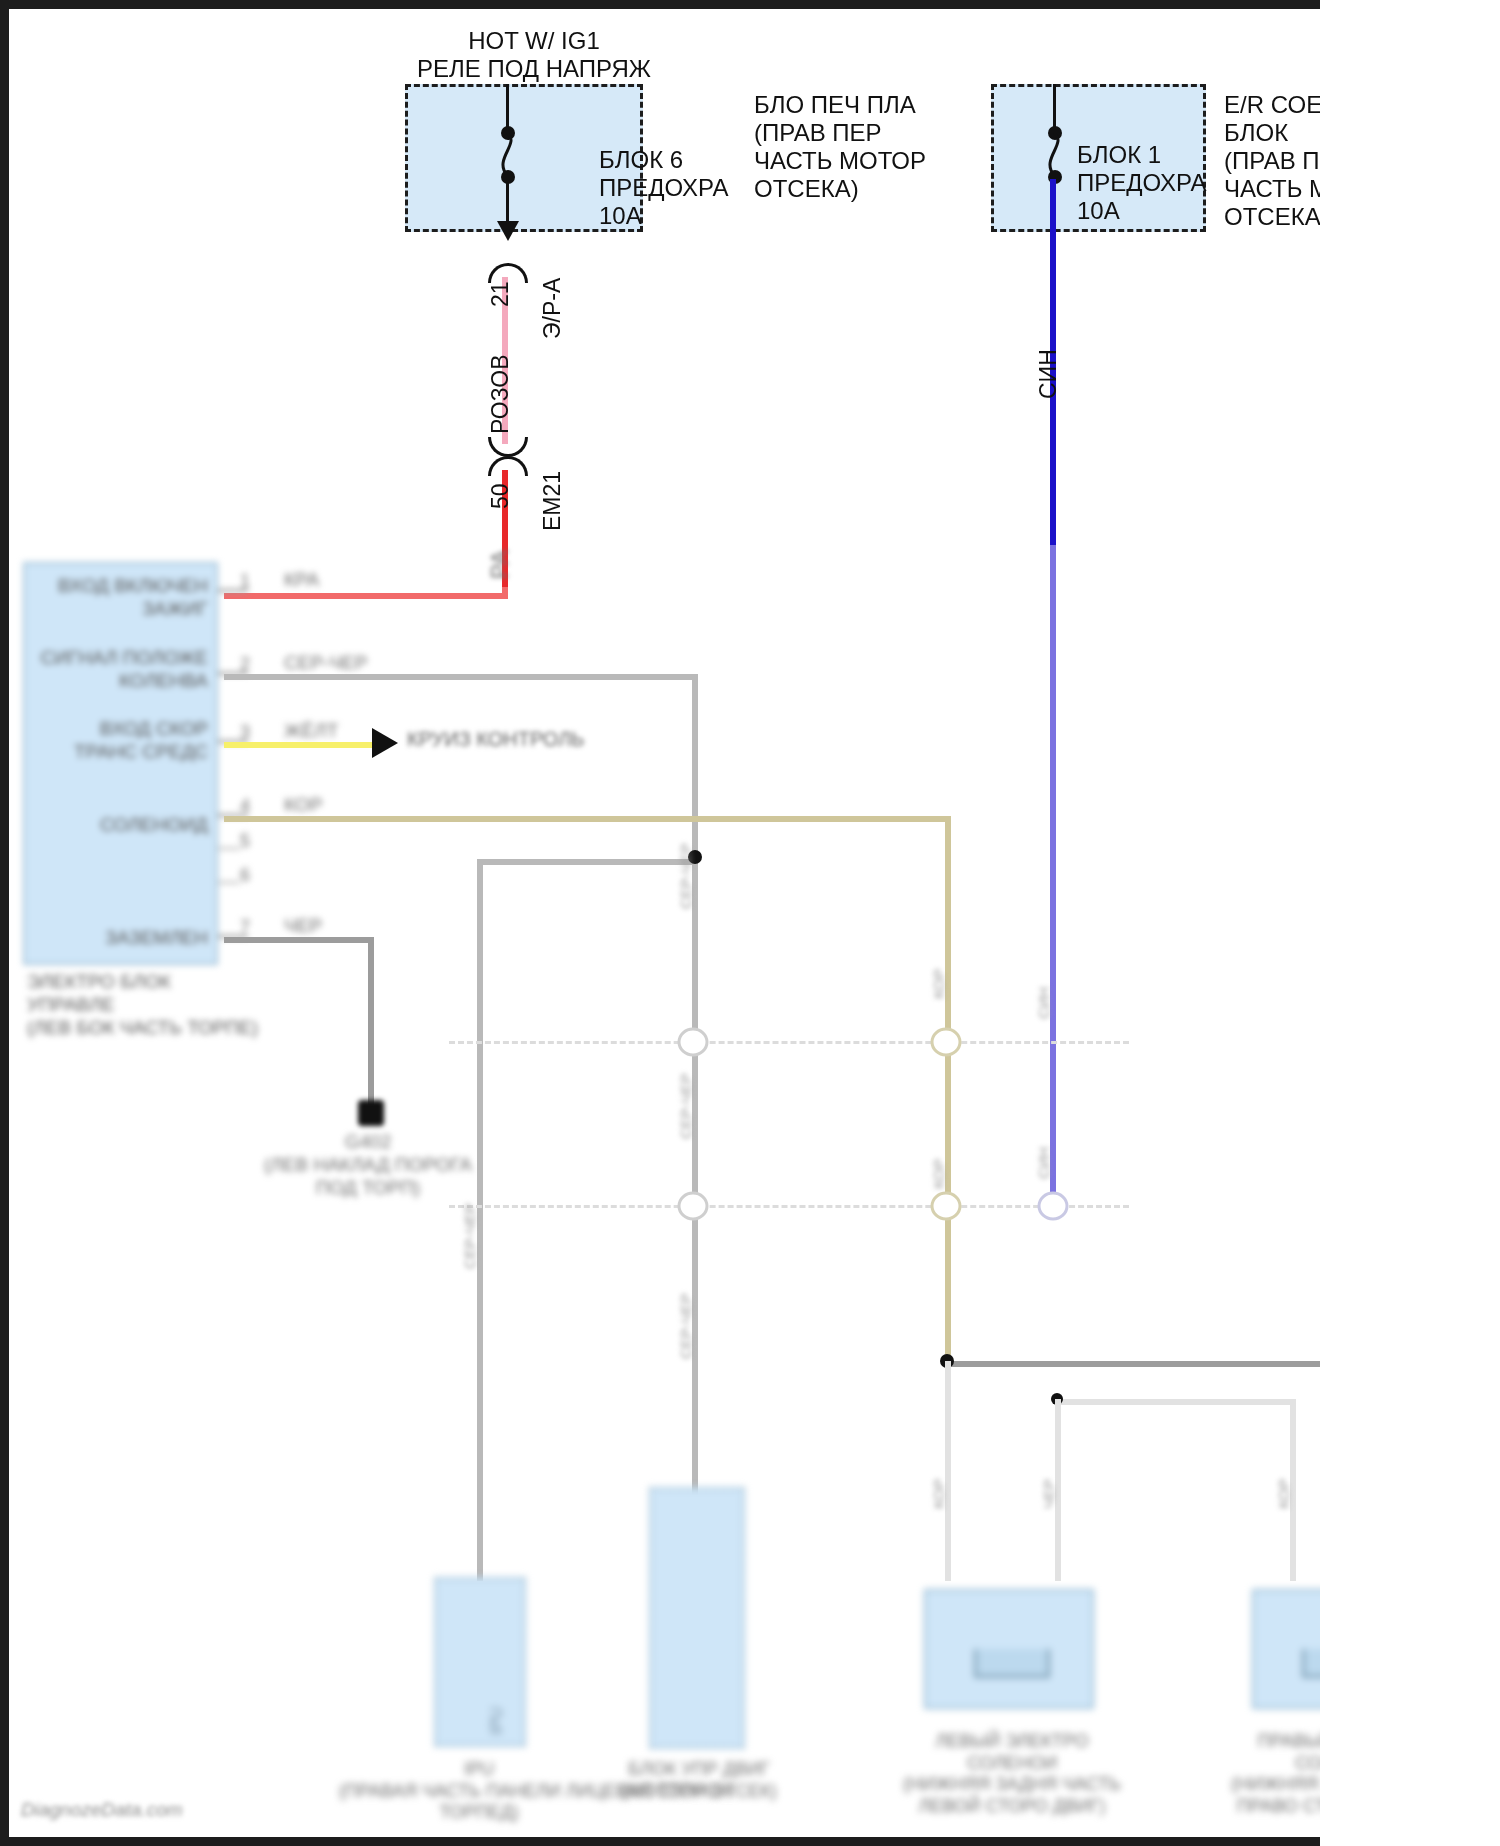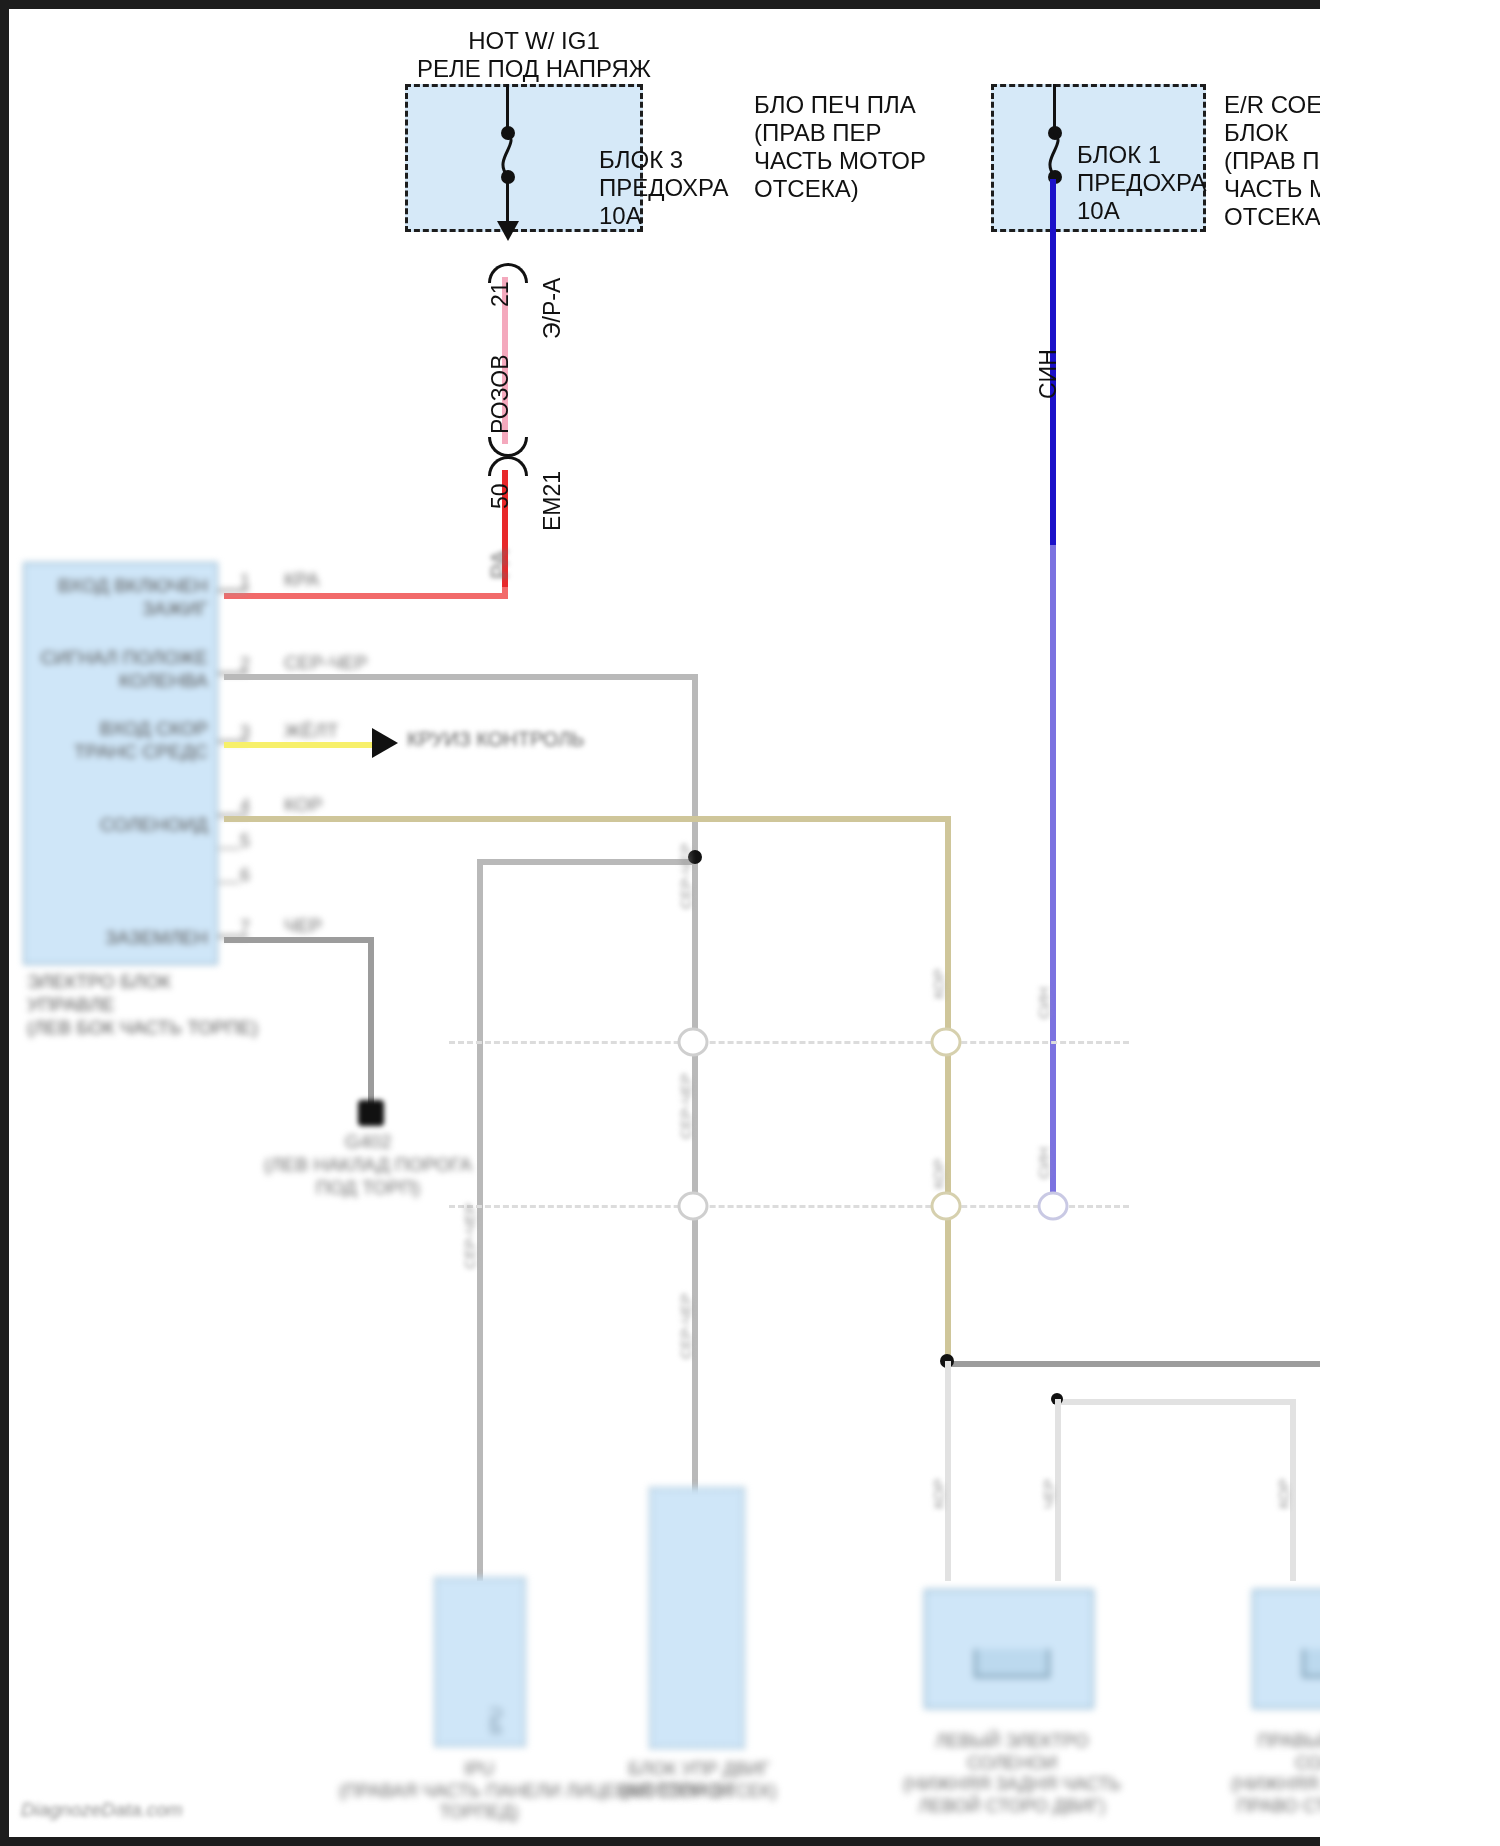--- a/index.html
+++ b/index.html
@@ -92,21 +92,21 @@
     <div class="w vline" style="left:497px;top:75px;height:48px;"></div>
     <div class="dot" style="left:492px;top:117px;"></div>
 
     <svg style="position:absolute;left:480px;top:124px;" width="38" height="46">
       <path d="M18 0 C 32 10, 4 26, 18 42" stroke="#111" stroke-width="3" fill="none"></path>
     </svg>
     <div class="dot" style="left:492px;top:161px;"></div>
     <div class="w vline" style="left:497px;top:170px;height:46px;"></div>
     <div class="arrowdown" style="left:488px;top:212px;"></div>
 
-    <div class="lbl t24" style="left:590px;top:137px;width:180px;">БЛОК 3
+    <div class="lbl t24" style="left:590px;top:137px;width:180px;">БЛОК 6
 ПРЕДОХРА
 10A</div>
     <div class="lbl t24" style="left:745px;top:82px;width:250px;">БЛО ПЕЧ ПЛА
 (ПРАВ ПЕР
 ЧАСТЬ МОТОР
 ОТСЕКА)</div>
 
 
     <div class="fuseblock" style="left:982px;top:75px;width:215px;height:148px;"></div>
 

